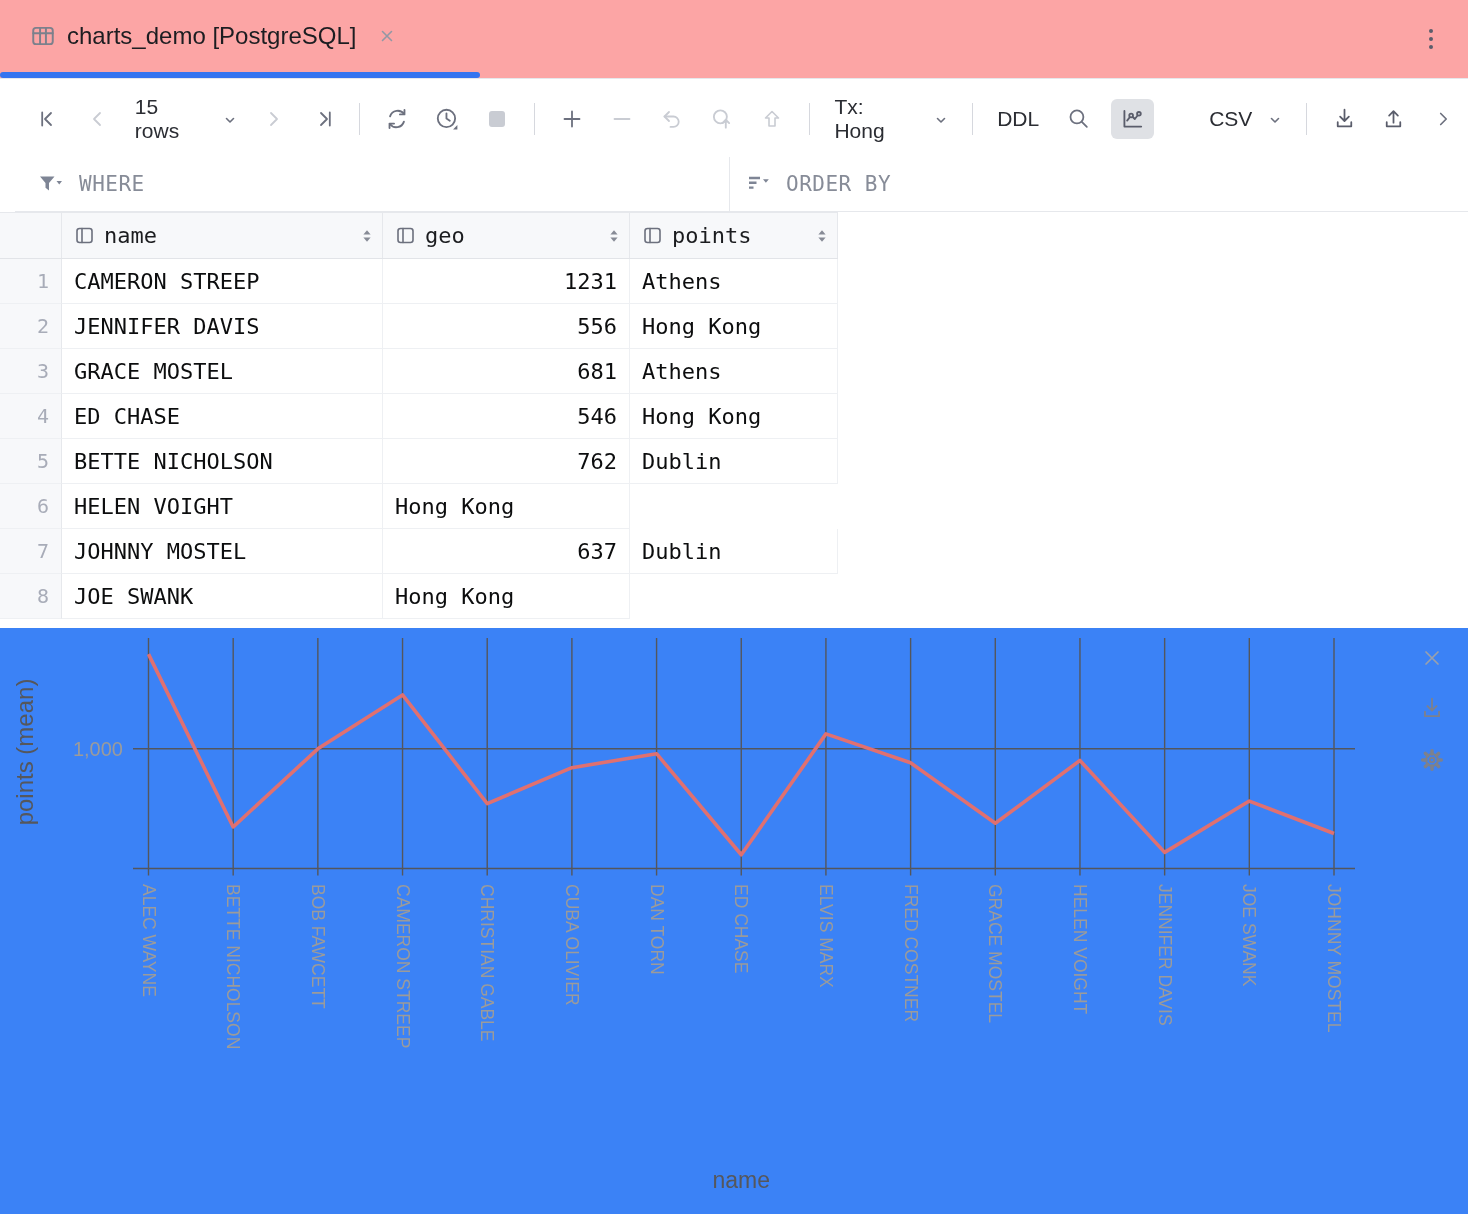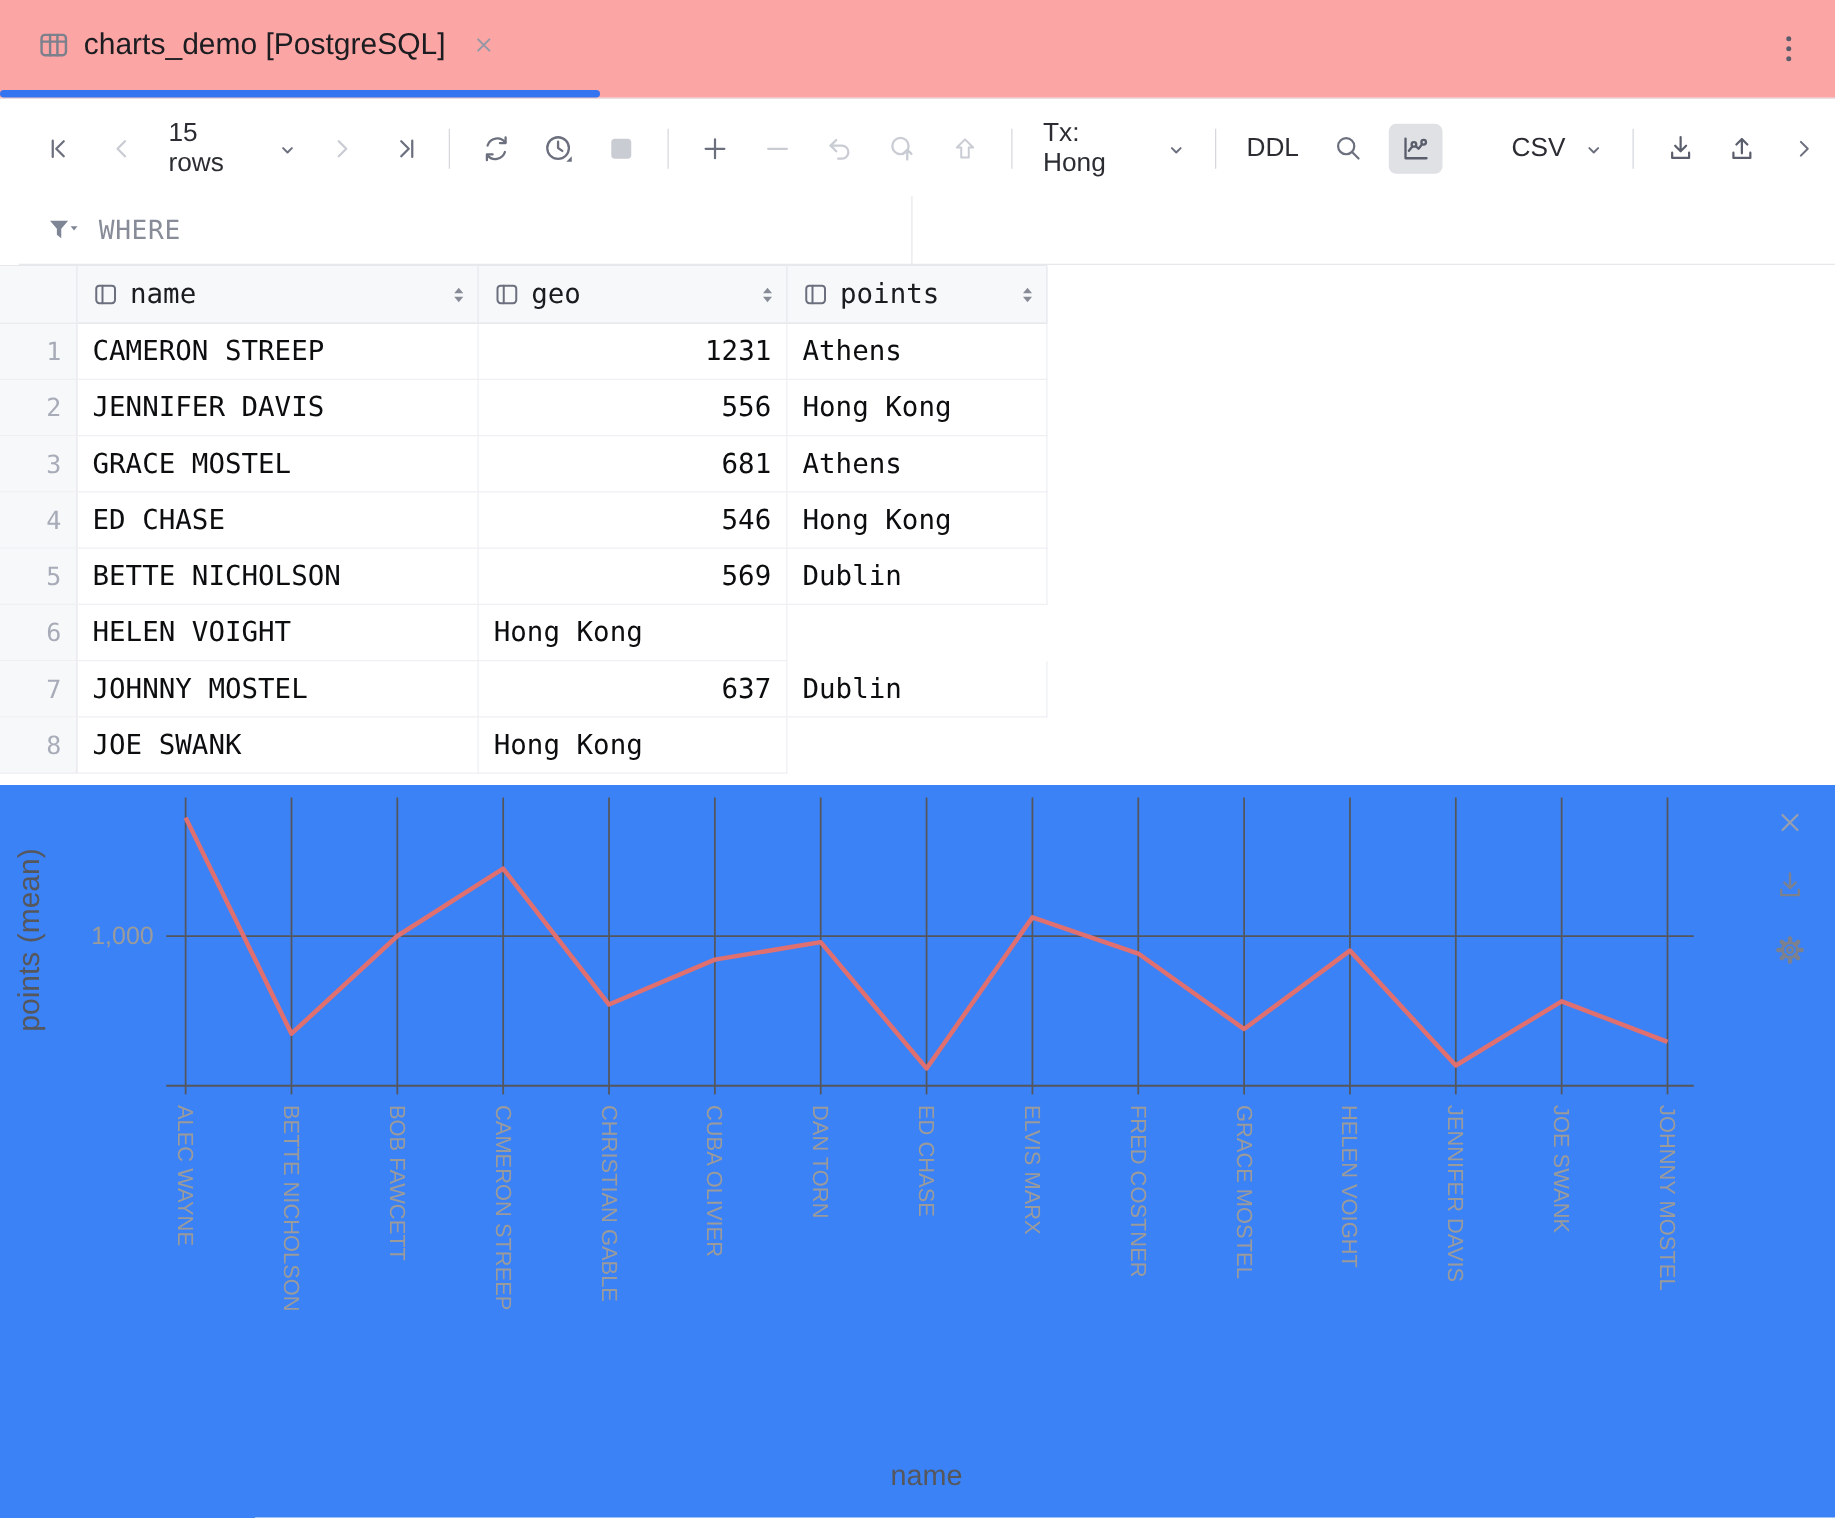--- a/index.html
+++ b/index.html
@@ -230,20 +230,29 @@
   <div class="filter-section where">
     <span>
       <svg width="28" height="22" viewBox="0 0 28 22">
         <path d="M3 3.5 H17.5 L12 10 V17.5 L8.5 14.8 V10 Z" fill="#7e8595"></path>
         <path d="M19.5 8 H25 L22.25 11.4 Z" fill="#7e8595"></path>
       </svg>
     </span>
     <span class="filter-label mono">WHERE</span>
   </div>
   <div class="fdiv"></div>
+  <div class="filter-section orderby">
+    <span>
+      <svg width="26" height="22" viewBox="0 0 26 22">
+        <path d="M3 5 H14 M3 9.8 H10.5 M3 14.6 H7.5" stroke="#7e8595" stroke-width="2.4" stroke-linecap="butt" fill="none"></path>
+        <path d="M17 6.2 H22.8 L19.9 9.8 Z" fill="#7e8595"></path>
+      </svg>
+    </span>
+    <span class="filter-label mono">ORDER BY</span>
+  </div>
 </div>
 
 <div class="grid mono">
   <div class="grid-header">
     <div class="gh-gutter"></div>
     <div class="gh-cell">
       <span>
         <svg width="21" height="21" viewBox="0 0 21 21" class="stroke-ic" style="stroke-width:1.6;color:#6c707e;">
           <rect x="3" y="3.5" width="15" height="14" rx="2.5"></rect>
             <path d="M8 3.5 V17.5"></path>
@@ -309,21 +318,21 @@
   </div>
       <div class="trow">
     <div class="td num">4</div>
     <div class="td">ED CHASE</div>
     <div class="td right">546</div>
     <div class="td">Hong Kong</div>
   </div>
       <div class="trow">
     <div class="td num">5</div>
     <div class="td">BETTE NICHOLSON</div>
-    <div class="td right">569</div>
+    <div class="td right">762</div>
     <div class="td">Dublin</div>
   </div>
       <div class="trow">
     <div class="td num">6</div>
     <div class="td">HELEN VOIGHT</div>
     <div class="td">Hong Kong</div>
   </div>
       <div class="trow">
     <div class="td num">7</div>
     <div class="td">JOHNNY MOSTEL</div>

